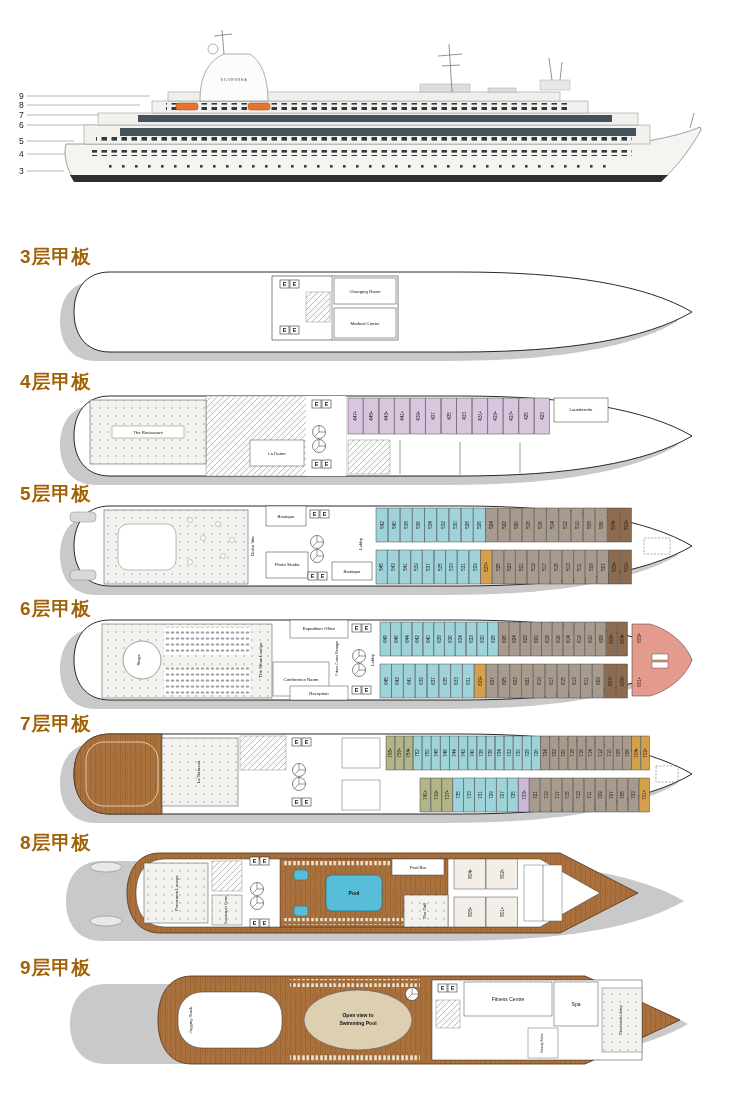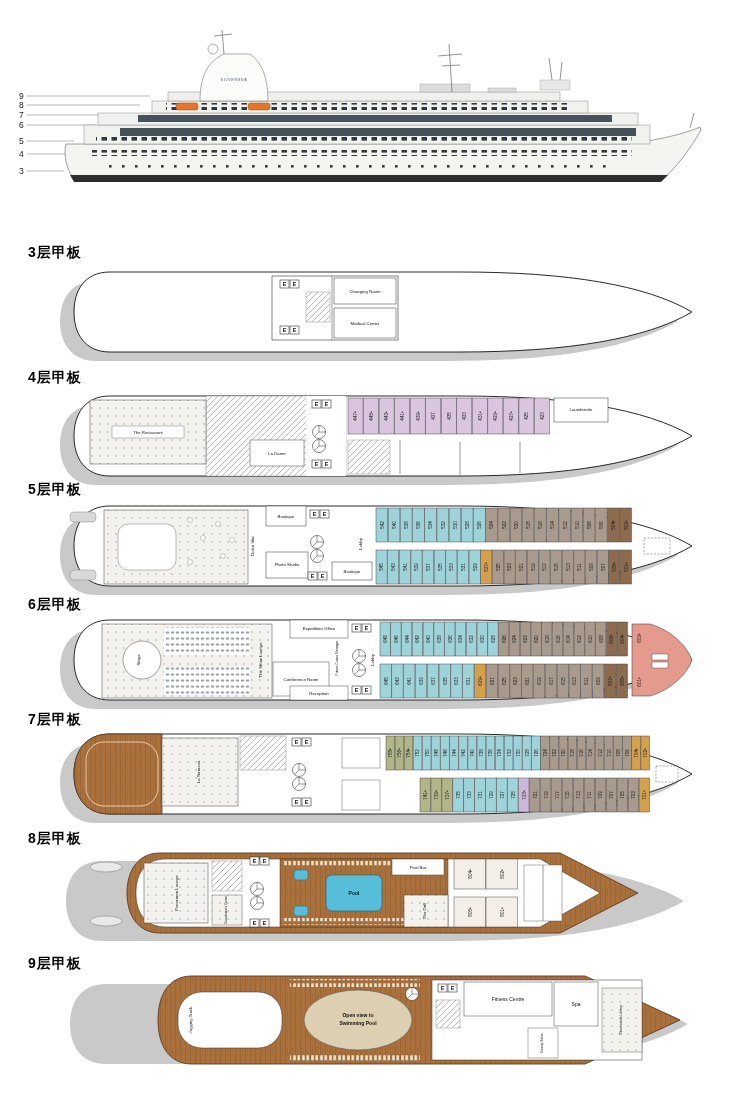--- a/index.html
+++ b/index.html
@@ -1,19 +1,19 @@
 <!DOCTYPE html>
 <html><head>
 <meta charset="utf-8">
 <style>
   *{margin:0;padding:0;box-sizing:border-box}
   html,body{background:#fff}
   body{width:750px;height:1109px;position:relative;overflow:hidden;
        font-family:"Liberation Sans","DejaVu Sans",sans-serif}
-  .deck-title{position:absolute;left:28px;font-size:14px;font-weight:bold;color:#000000;letter-spacing:1px}
+  .deck-title{position:absolute;left:20px;font-size:19px;font-weight:bold;color:#a16207;letter-spacing:1px}
   .plan{position:absolute;left:40px}
   text{font-family:"Liberation Sans","DejaVu Sans",sans-serif}
   .room-label{font-size:4.3px;fill:#111;text-anchor:middle}
   .room-label-lg{font-size:5px;fill:#111;text-anchor:middle}
   .cabnum{font-size:4.6px;fill:#1a1a1a;text-anchor:middle}
   .elabel{font-size:5.4px;font-weight:bold;fill:#111;text-anchor:middle}
   .dnum{font-size:8.5px;fill:#222}
   .brand{font-size:3.8px;fill:#55606a;letter-spacing:.7px;text-anchor:middle}
   .wall{stroke:#3a3a3a;stroke-width:.5;fill:none}
 </style>

